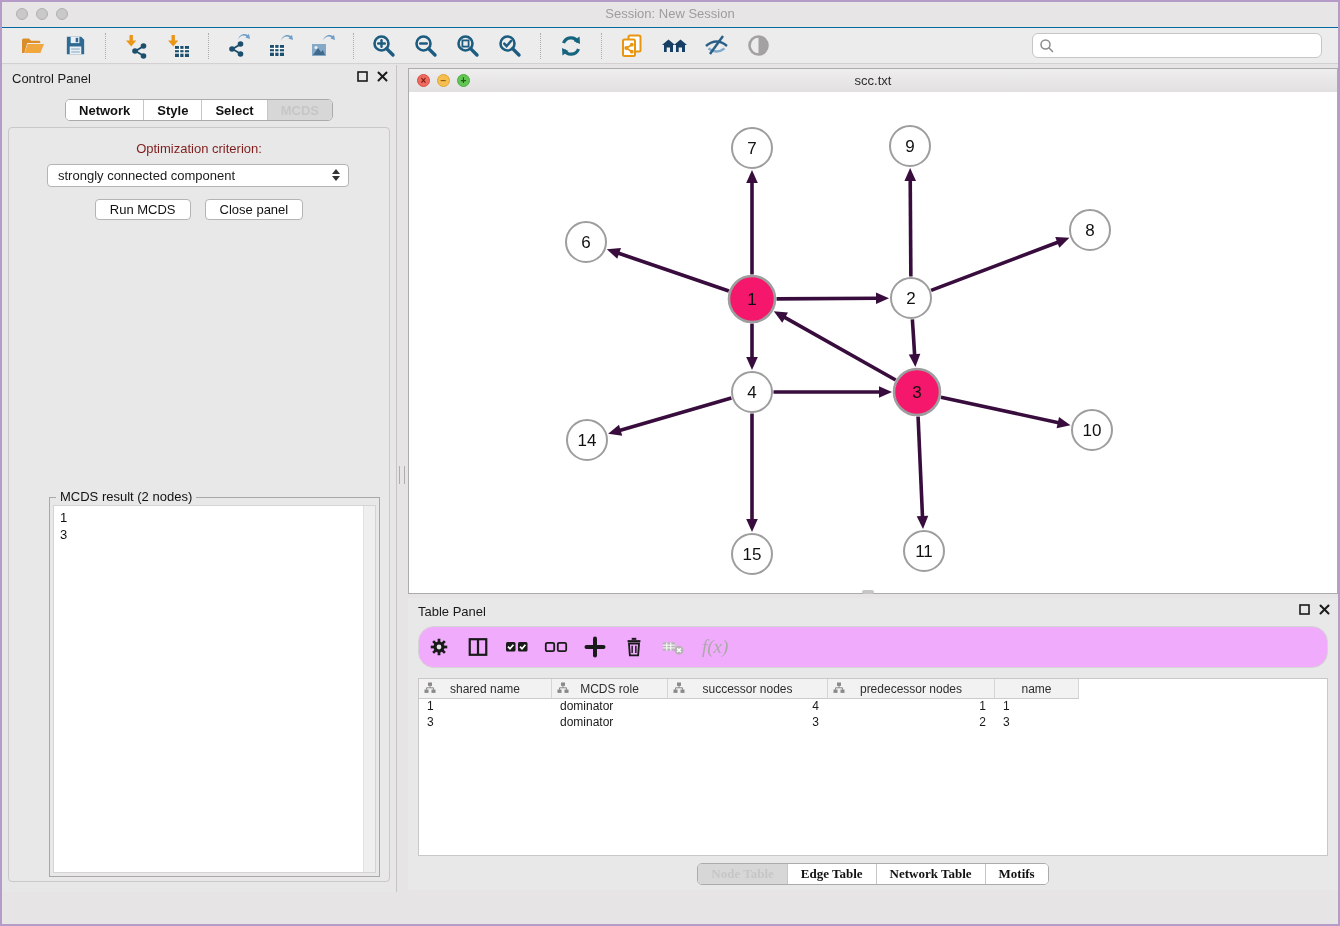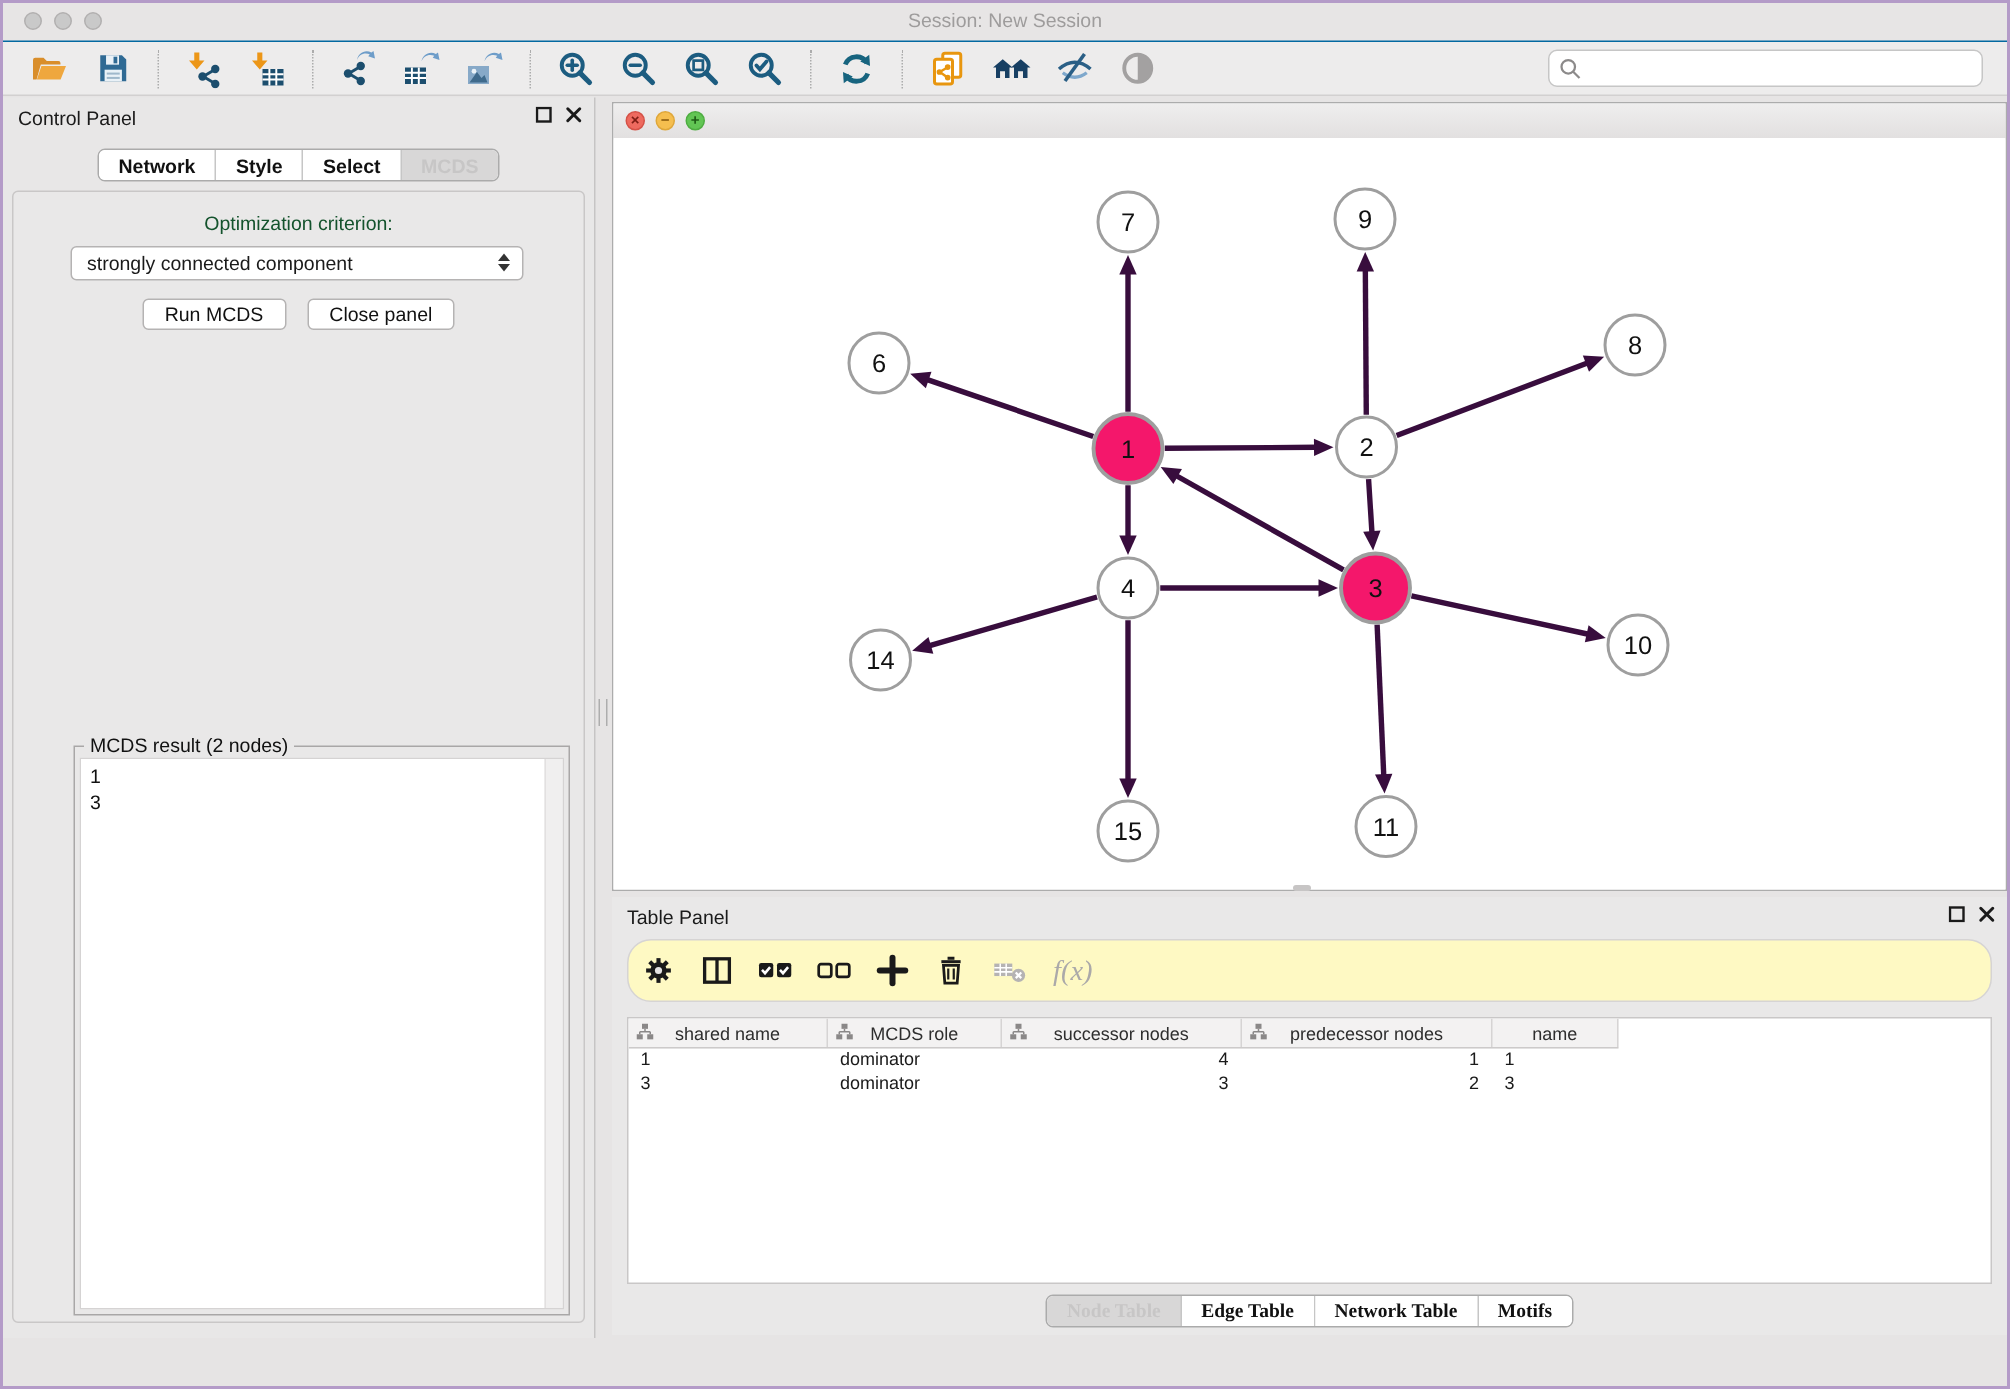--- a/index.html
+++ b/index.html
@@ -26,21 +26,21 @@
   .panel-header{position:relative;height:26px;}
   .panel-title{position:absolute;left:10px;top:6px;font-size:13px;color:#1a1a1a;}
   .panel-btns{position:absolute;right:8px;top:6px;display:flex;gap:9px;align-items:center;}
   .tabgroup{display:flex;border:1px solid #ABABAB;border-radius:5px;overflow:hidden;background:#fff;height:20px;}
   .tab{font-size:13px;font-weight:bold;color:#111;background:#fff;display:flex;align-items:center;justify-content:center;
        padding:0 13px;border-right:1px solid #C6C6C6;cursor:pointer;white-space:nowrap;}
   .tab:last-child{border-right:none;}
   .tab.active{background:#D8D7D7;color:#C7C6C6;}
   .cp-tabs-wrap{display:flex;justify-content:center;margin-top:8px;position:relative;z-index:2;}
   .cp-box{position:absolute;left:6px;right:6px;top:62px;bottom:10px;background:#E9E8E8;border:1px solid #C9C7C7;border-radius:4px;}
-  .opt-label{text-align:center;font-size:13px;margin-top:13px;color:#14532d;}
+  .opt-label{text-align:center;font-size:13px;margin-top:13px;color:#7f1d1d;}
   .dropdown{position:relative;margin:8px 40px 0 38px;height:23px;background:#fff;border:1px solid #B5B3B3;border-radius:4px;
             display:flex;align-items:center;padding:0 24px 0 10px;font-size:13px;cursor:pointer;box-sizing:border-box;}
   .dd-arrows{position:absolute;right:8px;top:4px;display:flex;flex-direction:column;gap:2px;}
   .dd-arrows i{display:block;width:0;height:0;border-left:4px solid transparent;border-right:4px solid transparent;}
   .dd-up{border-bottom:5px solid #333;}
   .dd-down{border-top:5px solid #333;}
   .btn-row{display:flex;justify-content:center;gap:14px;margin-top:12px;}
   .push-btn{height:21px;background:#fff;border:1px solid #B5B3B3;border-radius:4px;font-size:13px;
             font-family:"Liberation Sans",sans-serif;padding:0 14px;cursor:pointer;color:#111;}
   .groupbox{position:absolute;left:8px;right:9px;top:369px;bottom:4px;border:1px solid #A9A7A7;margin-left:32px;}
@@ -55,21 +55,21 @@
   .nw-lights{position:absolute;left:8px;top:5px;display:flex;gap:7px;}
   .nw-light{width:13px;height:13px;border-radius:50%;font-size:10px;font-weight:bold;display:flex;align-items:center;
             justify-content:center;box-sizing:border-box;cursor:pointer;line-height:1;}
   .nw-red{background:#EE6A5F;border:1px solid #D55247;color:#7E1D14;}
   .nw-yellow{background:#F5BE4F;border:1px solid #DFA73A;color:#8E5F10;}
   .nw-green{background:#62C554;border:1px solid #4EAD41;color:#1E5B16;}
   .nw-title{position:absolute;left:0;right:0;top:4px;text-align:center;font-size:13px;color:#2E2E2E;}
   .net-canvas{position:absolute;left:0;top:23px;right:0;bottom:0;background:#fff;overflow:hidden;}
   
   .table-panel{position:absolute;left:406px;top:596px;width:930px;height:292px;background:#E9E8E8;box-sizing:border-box;}
-  .tp-toolbar{position:absolute;left:10px;right:10px;top:28px;height:42px;background:#fef9c3;border:1px solid #D6D4D4;
+  .tp-toolbar{position:absolute;left:10px;right:10px;top:28px;height:42px;background:#f0abfc;border:1px solid #D6D4D4;
               border-radius:16px;display:flex;align-items:center;padding-left:8px;box-sizing:border-box;}
   .tp-icon{width:24px;height:24px;margin-right:15px;display:flex;align-items:center;justify-content:center;cursor:pointer;}
   .tp-icon.disabled{cursor:default;}
   .data-table{position:absolute;left:10px;right:10px;top:80px;height:176px;background:#fff;border:1px solid #C9C7C7;overflow:hidden;}
   .thead{position:absolute;left:0;top:0;height:19px;display:flex;background:#F3F2F2;border-bottom:1px solid #CCCACA;}
   .th{position:relative;display:flex;align-items:center;justify-content:center;font-size:12px;color:#2E2E2E;
       border-right:1px solid #D6D4D4;box-sizing:border-box;cursor:pointer;}
   .th .col-icon{position:absolute;left:5px;top:3px;}
   .trow{position:absolute;left:0;display:flex;height:16px;cursor:pointer;}
   .td{font-size:12px;color:#1a1a1a;box-sizing:border-box;padding:1px 9px 0 8px;white-space:nowrap;overflow:hidden;}
@@ -309,20 +309,21 @@
 
   <div class="splitter-handle"></div>
 
   <div class="net-window">
     <div class="nw-titlebar">
       <div class="nw-lights">
         <span class="nw-light nw-red">×</span>
         <span class="nw-light nw-yellow">−</span>
         <span class="nw-light nw-green">+</span>
       </div>
+      <div class="nw-title">scc.txt</div>
     </div>
     <div class="net-canvas">
       <svg id="graph-svg" width="928" height="501">
           <line x1="343" y1="182.5" x2="343" y2="89" stroke="#380D3D" stroke-width="3.6"></line>
           <polygon points="343,78 348.8,91 337.2,91" fill="#380D3D"></polygon>
           <line x1="319.82799754496097" y1="199.04334855459504" x2="208.21126861290972" y2="160.71712235503526" stroke="#380D3D" stroke-width="3.6"></line>
           <polygon points="197.80751240860647,157.14474823669016 211.98647609427408,155.88102801428354 208.21924520583744,166.85226182973062" fill="#380D3D"></polygon>
           <line x1="367.4995154607572" y1="206.84591499710214" x2="469.00065264469436" y2="206.2075430651277" stroke="#380D3D" stroke-width="3.6"></line>
           <polygon points="480.0004350964629,206.13836204341848 467.0371694649104,212.0200067254619 466.96421493292615,200.4202361399605" fill="#380D3D"></polygon>
           <line x1="343" y1="231.5" x2="343" y2="267" stroke="#380D3D" stroke-width="3.6"></line>

